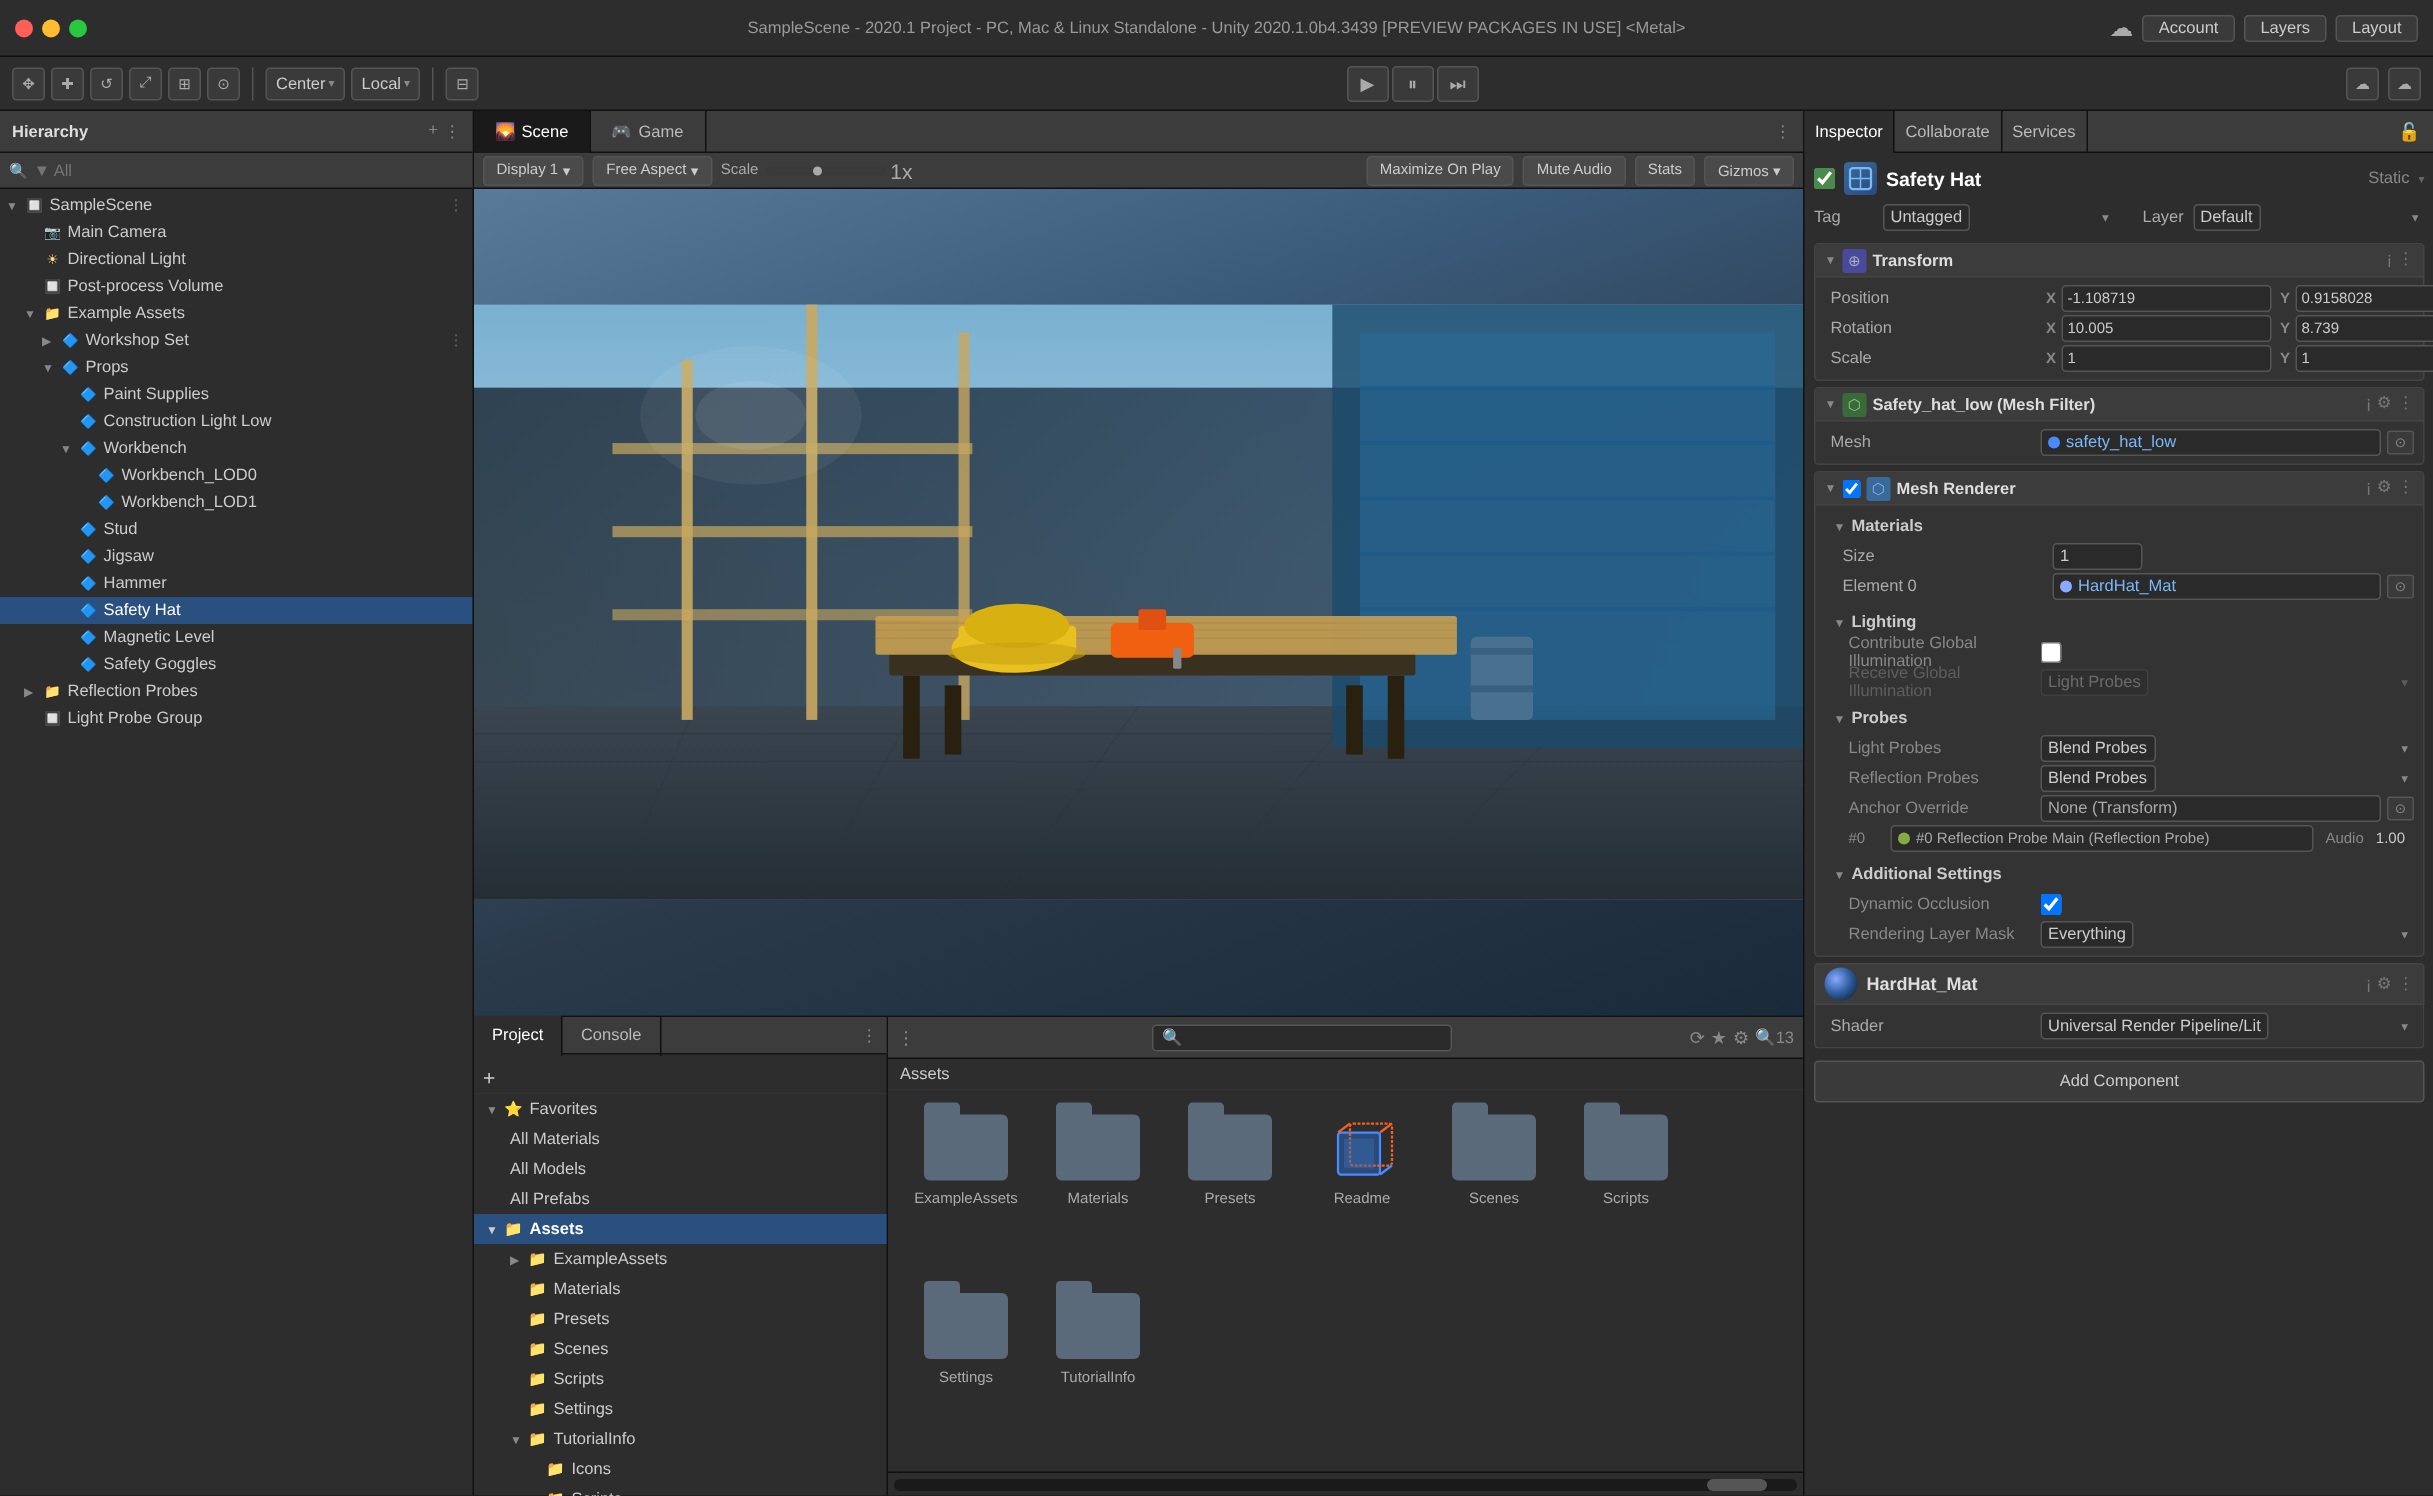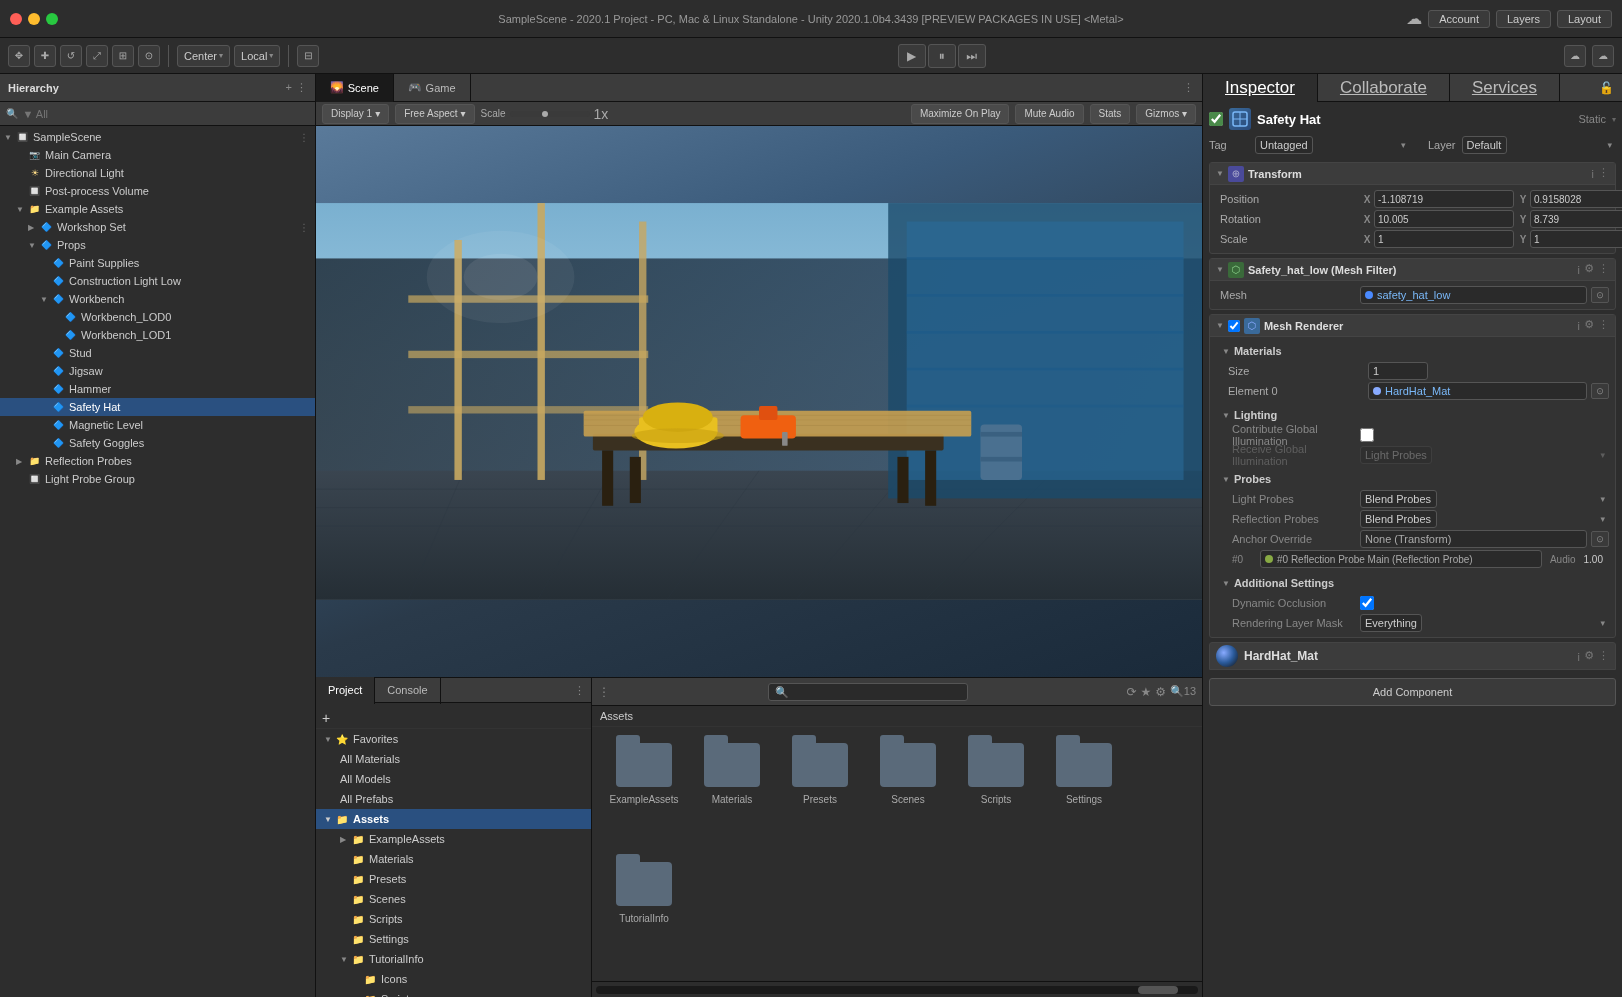--- a/index.html
+++ b/index.html
@@ -418,28 +418,27 @@
     }
     .inspector-tabs {
       height: 28px;
       background: #3c3c3c;
       display: flex;
       align-items: center;
       border-bottom: 1px solid #111;
     }
     .inspector-tab {
       height: 28px;
-      padding: 0 22px;
-      display: flex;
-      align-items: center;
-      font-size: 17px;
+      padding: 0 7px;
+      display: flex;
+      align-items: center;
+      font-size: 11px;
       color: #bbb;
       cursor: pointer;
       border-right: 1px solid #111;
-      text-decoration: underline;
     }
     .inspector-tab.active { background: #2d2d2d; color: #fff; }
     .inspector-lock {
       margin-left: auto;
       padding-right: 8px;
       font-size: 12px;
       color: #888;
       cursor: pointer;
     }
     .inspector-content {
@@ -1170,20 +1169,35 @@
             <span class="asset-label">Materials</span>
           </div>
 
           <div class="asset-item">
             <div class="asset-folder">
               <div class="folder-icon"></div>
             </div>
             <span class="asset-label">Presets</span>
           </div>
 
+          <div class="asset-item">
+            <div class="readme-icon">
+              <svg width="48" height="48" viewBox="0 0 48 48">
+
+                <rect x="8" y="12" width="28" height="28" fill="#2a4a7a" stroke="#4a8aff" stroke-width="1.5" rx="2"></rect>
+                <rect x="16" y="6" width="28" height="28" fill="none" stroke="#f06020" stroke-width="1.5" stroke-dasharray="2,1" rx="2"></rect>
+                <line x1="8" y1="12" x2="16" y2="6" stroke="#f06020" stroke-width="1.5"></line>
+                <line x1="36" y1="12" x2="44" y2="6" stroke="#f06020" stroke-width="1.5"></line>
+                <line x1="36" y1="40" x2="44" y2="34" stroke="#4a8aff" stroke-width="1.5"></line>
+
+                <rect x="12" y="16" width="20" height="20" fill="#3a6aaa" opacity="0.5"></rect>
+              </svg>
+            </div>
+            <span class="asset-label">Readme</span>
+          </div>
 
           <div class="asset-item">
             <div class="asset-folder">
               <div class="folder-icon"></div>
             </div>
             <span class="asset-label">Scenes</span>
           </div>
 
           <div class="asset-item">
             <div class="asset-folder">
@@ -1453,20 +1467,30 @@
       <div>
         <div class="mat-header">
           <div class="mat-sphere"></div>
           <span class="mat-name">HardHat_Mat</span>
           <div class="comp-actions">
             <span class="comp-action">ℹ</span>
             <span class="comp-action">⚙</span>
             <span class="comp-action">⋮</span>
           </div>
         </div>
+        <div class="mat-body">
+          <div class="prop-row">
+            <span class="prop-label">Shader</span>
+            <div class="prop-select-wrapper" style="flex:1">
+              <select class="prop-select">
+                <option>Universal Render Pipeline/Lit</option>
+              </select>
+            </div>
+          </div>
+        </div>
       </div>
 
       <button class="add-component-btn">Add Component</button>
 
     </div>
   </div>
 
 </div>
 
 </body></html>

